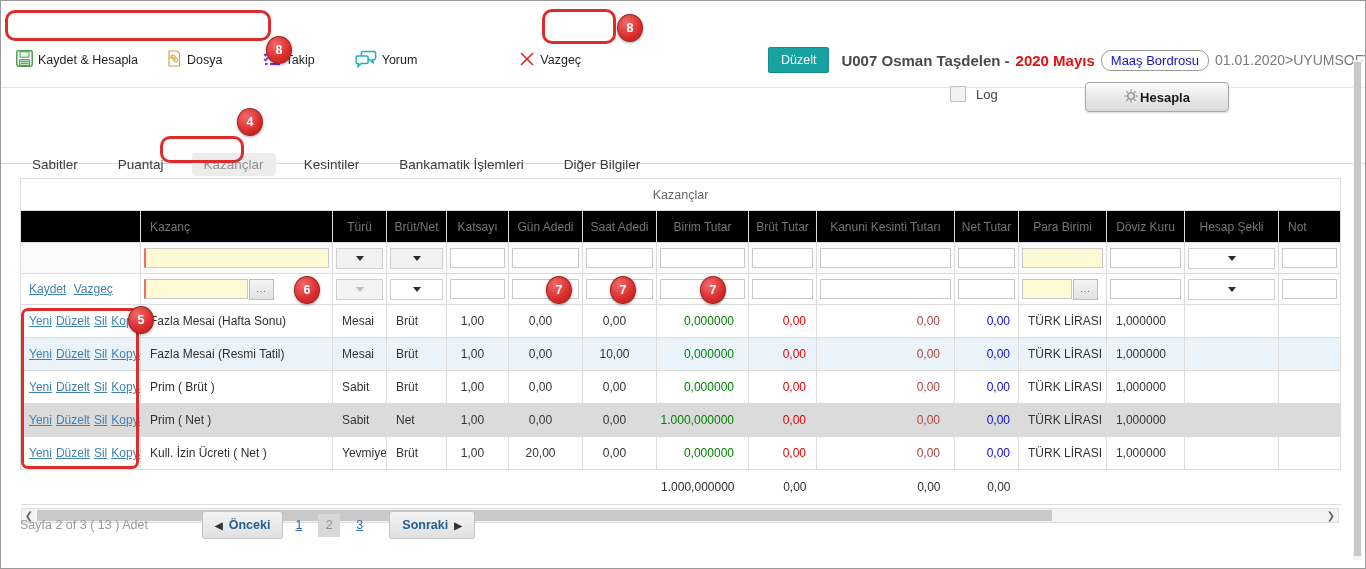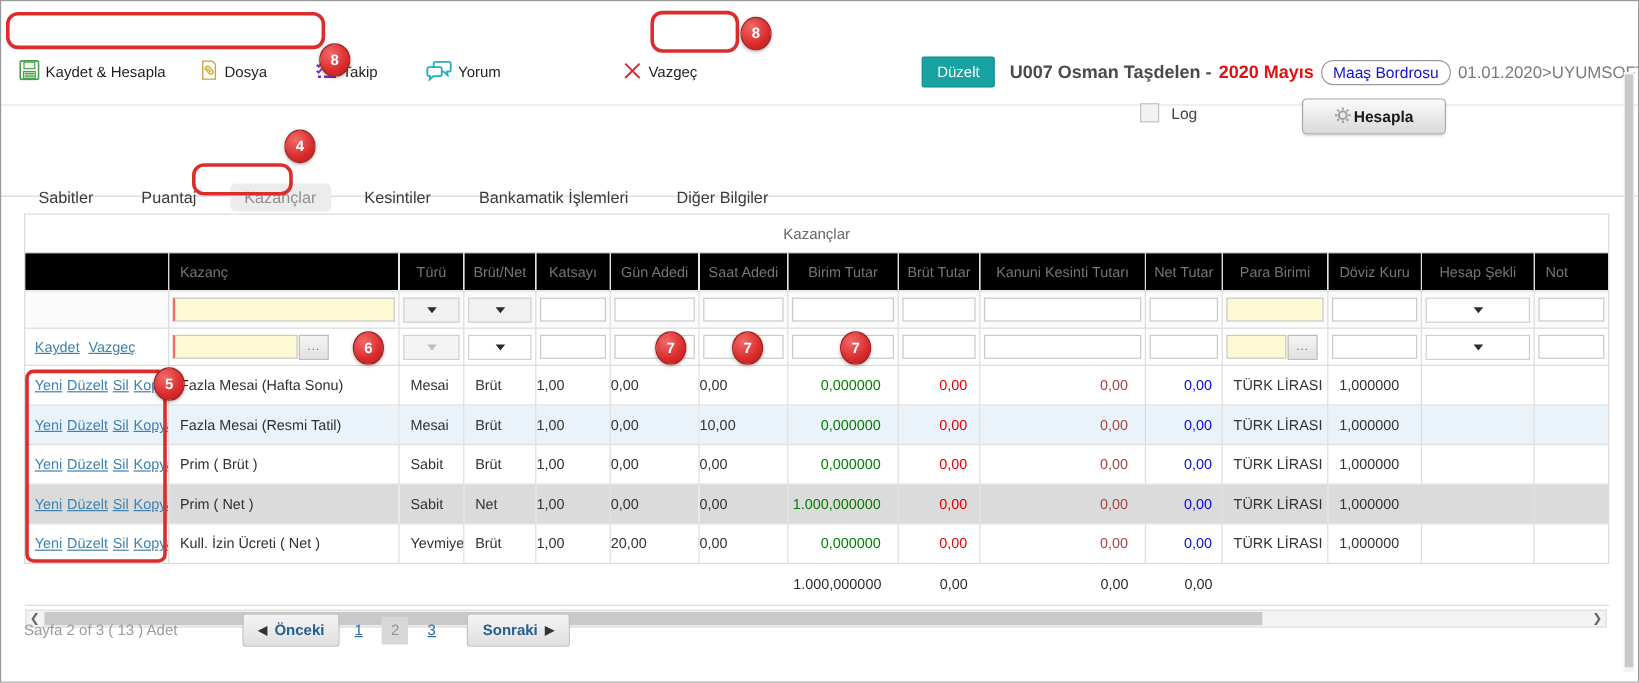--- a/index.html
+++ b/index.html
@@ -23,21 +23,21 @@
   .btn-teal { background:#18a2a2; color:#fff; font-size:12.5px; padding:5px 12px; border-radius:2px; border:1px solid #128c8c; }
   .title-line { font-size:15px; font-weight:bold; color:#4a4a4a; white-space:nowrap; display:flex; align-items:center; gap:6px;}
   .title-period { color:#e11212; }
   .pill { font-size:13px; font-weight:normal; color:#1414cc; border:1px solid #9a9a9a; border-radius:10px; padding:2px 9px; background:#fff; }
   .ctx { font-size:14px; font-weight:normal; color:#7a7a7a; }
 
   
   .actions-row { position:absolute; left:0; top:82px; width:1366px; height:34px; }
   .log-wrap { position:absolute; left:950px; top:4px; display:flex; align-items:center; gap:10px; font-size:13px; color:#444; }
   .checkbox { width:16px; height:16px; background:#f2f2f2; border:1px solid #c2c2c2; }
-  .btn-calc { position:absolute; left:1085px; top:0; width:120px; height:30px;
+  .btn-calc { position:absolute; left:1085px; top:0; width:144px; height:30px;
               background:linear-gradient(#fbfbfb,#d9d9d9); border:1px solid #a8a8a8; border-radius:4px;
               font-weight:bold; font-size:13px; color:#1a1a1a; display:flex; align-items:center; justify-content:center; gap:2px;
               box-shadow:0 1px 2px rgba(0,0,0,.15); }
 
   
   .tabs { position:absolute; left:0; top:134px; width:1366px; height:30px; border-bottom:1px solid #d8d8d8;
           display:flex; align-items:center; padding-left:30px; font-size:13.5px; color:#3a3a3a; }
   .tab { padding:4px 2px; cursor:pointer; white-space:nowrap;margin-top:32px; }
   .tab + .tab { margin-left:36px; }
   .tab.active { background:#ececec; border-radius:4px; padding:4px 12px; color:#8f8f8f; margin-left:26px; }
@@ -61,21 +61,21 @@
   .dd.disabled::after { border-top-color:#bdbdbd; }
   .dd.disabled { background:#f4f4f4; }
   .lookup { height:21px; min-width:25px; background:linear-gradient(#f4f4f4,#e2e2e2); border:1px solid #bdbdbd;
             font-size:9px; letter-spacing:1px; color:#555; display:flex; align-items:center; justify-content:center; margin-left:1px; }
   a.lnk { color:#3f82b0; text-decoration:underline; cursor:pointer; }
   td.actions { padding-left:8px; }
   td.actions a { margin-right:4px; }
   tr.r td { height:33px; }
   td.name { padding-left:9px; color:#303030; }
   td.txt { padding-left:9px; }
-  td.num { text-align:left; padding-right:10px; }
+  td.num { text-align:center; padding-right:10px; }
   td.unit { text-align:right; padding-right:14px; color:#008000; }
   td.gross { text-align:right; padding-right:10px; color:#e60000; }
   td.legal { text-align:right; padding-right:14px; color:#a94442; }
   td.netv { text-align:right; padding-right:8px; color:#0b0bd6; }
   td.rate { text-align:right; padding-right:18px; }
   tr.alt td { background:#eaf3fa; }
   tr.sel td { background:#dbdbdb; }
   tr.totals td { height:35px; background:#fff; color:#2e2e2e; border-left:none; border-right:none; }
   tr.totals td.unit, tr.totals td.gross, tr.totals td.legal, tr.totals td.netv { color:#2e2e2e; }
 

